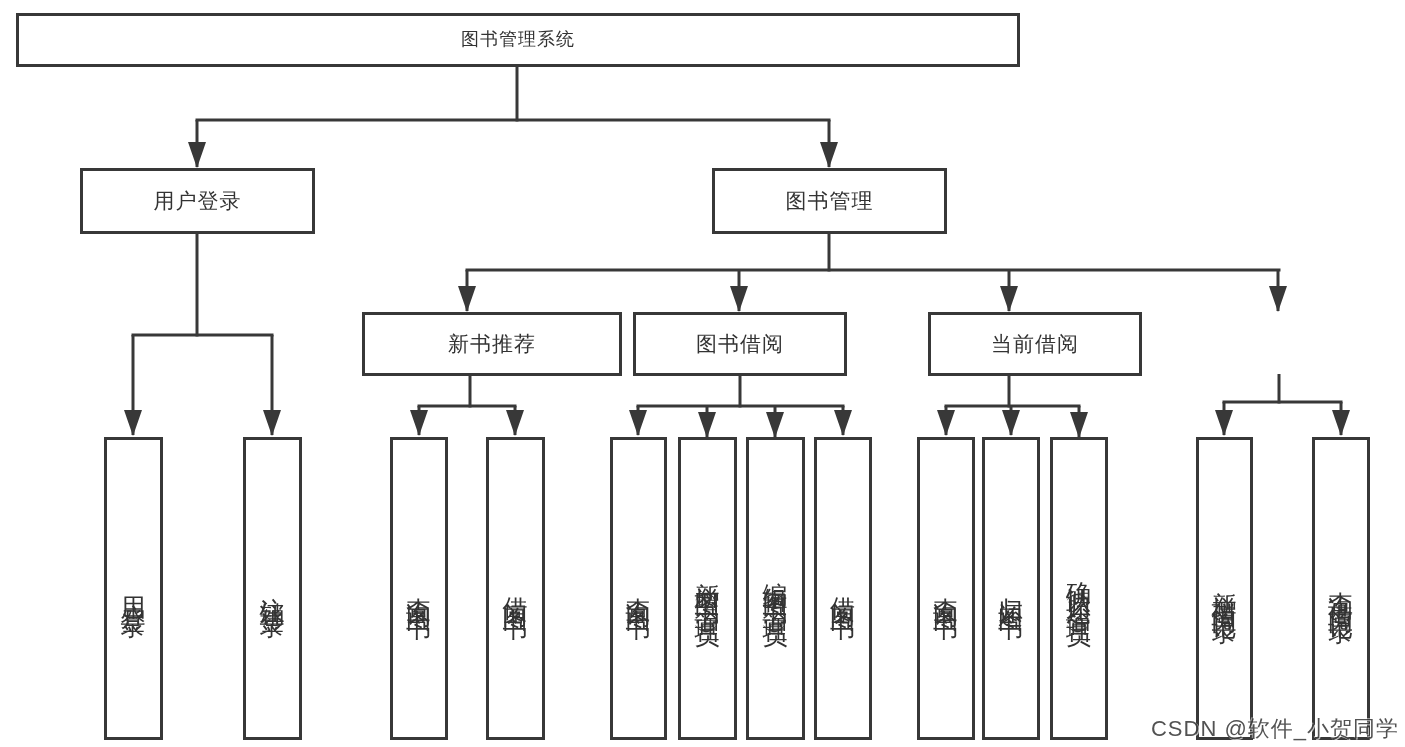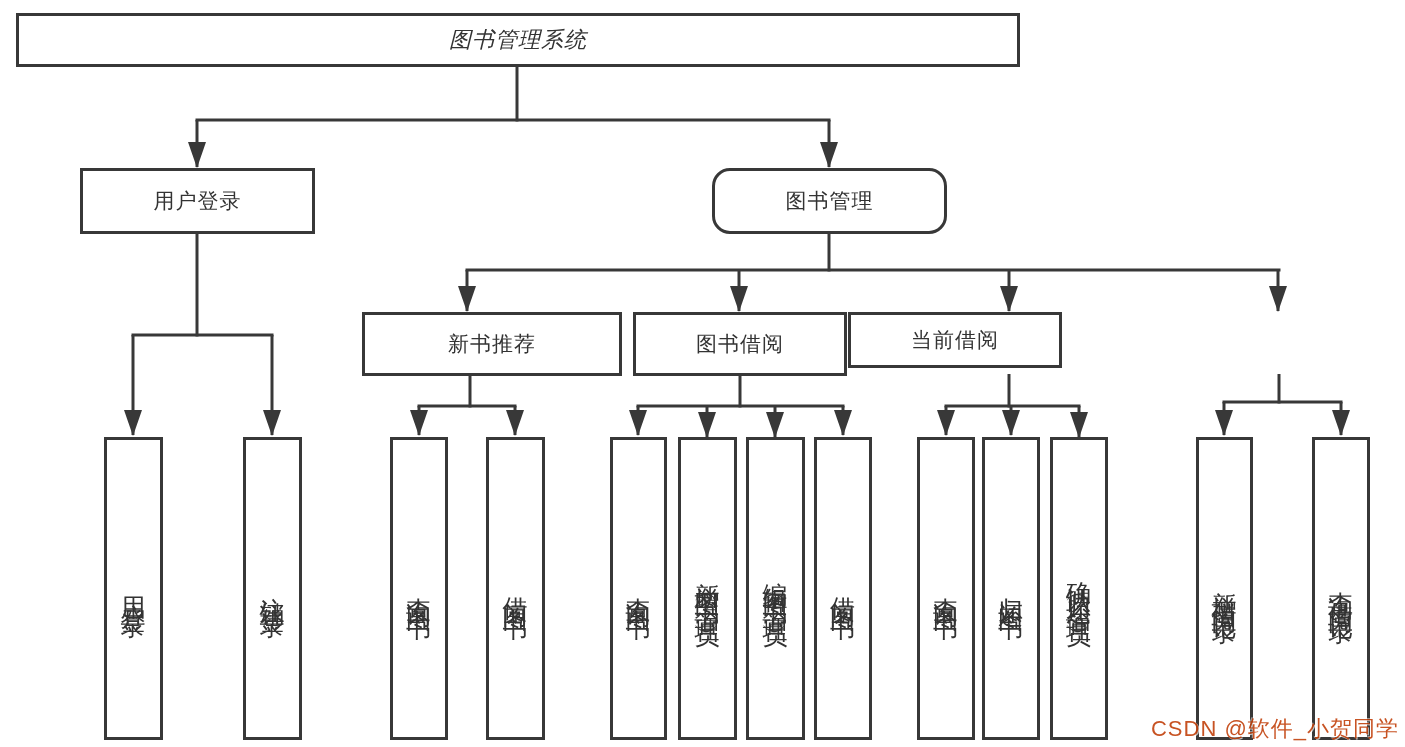--- a/index.html
+++ b/index.html
@@ -15,21 +15,21 @@
     text-align:center; line-height:1.2;
   }
   .h-box  { font-size:21px; letter-spacing:1px; }
   .root-box { border-width:3px; }
   .v-box {
     writing-mode:vertical-rl; text-orientation:mixed;
     font-size:25px; letter-spacing:6px; border-width:3px;
   }
   .watermark {
     position:absolute; right:6px; bottom:3px; z-index:5;
-    font-size:22px; color:#c2410c; opacity:0.9; letter-spacing:1px;
+    font-size:22px; color:#404040; opacity:0.9; letter-spacing:1px;
     text-shadow:1px 1px 0 rgba(255,255,255,0.75), -1px -1px 0 rgba(255,255,255,0.55);
   }
 </style>
 </head>
 <body>
 
 <div class="stage">
 
   <svg class="wires" viewBox="0 0 1405 747" xmlns="http://www.w3.org/2000/svg">
     <defs>
@@ -74,28 +74,28 @@
       <line x1="1011" y1="406" x2="1011" y2="435" marker-end="url(#arrow)"></line>
       <line x1="1079" y1="406" x2="1079" y2="437" marker-end="url(#arrow)"></line>
 
       <line x1="1279" y1="374" x2="1279" y2="403.5"></line>
       <line x1="1222.5" y1="402" x2="1342.5" y2="402"></line>
       <line x1="1224" y1="402" x2="1224" y2="435" marker-end="url(#arrow)"></line>
       <line x1="1341" y1="402" x2="1341" y2="435" marker-end="url(#arrow)"></line>
     </g>
   </svg>
 
-  <div class="box h-box root-box" style="left:16px; top:13px; width:1004px; height:54px; font-size:22px;font-style:italic;">图书管理系统</div>
+  <div class="box h-box root-box" style="left:16px; top:13px; width:1004px; height:54px; font-size:18px;">图书管理系统</div>
 
   <div class="box h-box" style="left:80px; top:168px; width:235px; height:66px;">用户登录</div>
-  <div class="box h-box" style="left:712px; top:168px; width:235px; height:66px;border-radius:18px;">图书管理</div>
+  <div class="box h-box" style="left:712px; top:168px; width:235px; height:66px;">图书管理</div>
 
   <div class="box h-box" style="left:362px; top:312px; width:260px; height:64px;">新书推荐</div>
   <div class="box h-box" style="left:633px; top:312px; width:214px; height:64px;">图书借阅</div>
-  <div class="box h-box" style="left:848px; top:312px; width:214px; height:56px;">当前借阅</div>
+  <div class="box h-box" style="left:928px; top:312px; width:214px; height:64px;">当前借阅</div>
 
   <div class="box v-box" style="left:104px; top:437px; width:59px; height:303px;">用户登录</div>
   <div class="box v-box" style="left:243px; top:437px; width:59px; height:303px;">注销登录</div>
 
   <div class="box v-box" style="left:390px; top:437px; width:58px; height:303px;">查询图书</div>
   <div class="box v-box" style="left:486px; top:437px; width:59px; height:303px;">借阅图书</div>
 
   <div class="box v-box" style="left:610px; top:437px; width:57px; height:303px;">查询图书</div>
   <div class="box v-box" style="left:678px; top:437px; width:59px; height:303px;">新增图书（管理员）</div>
   <div class="box v-box" style="left:746px; top:437px; width:59px; height:303px;">编辑图书（管理员）</div>

